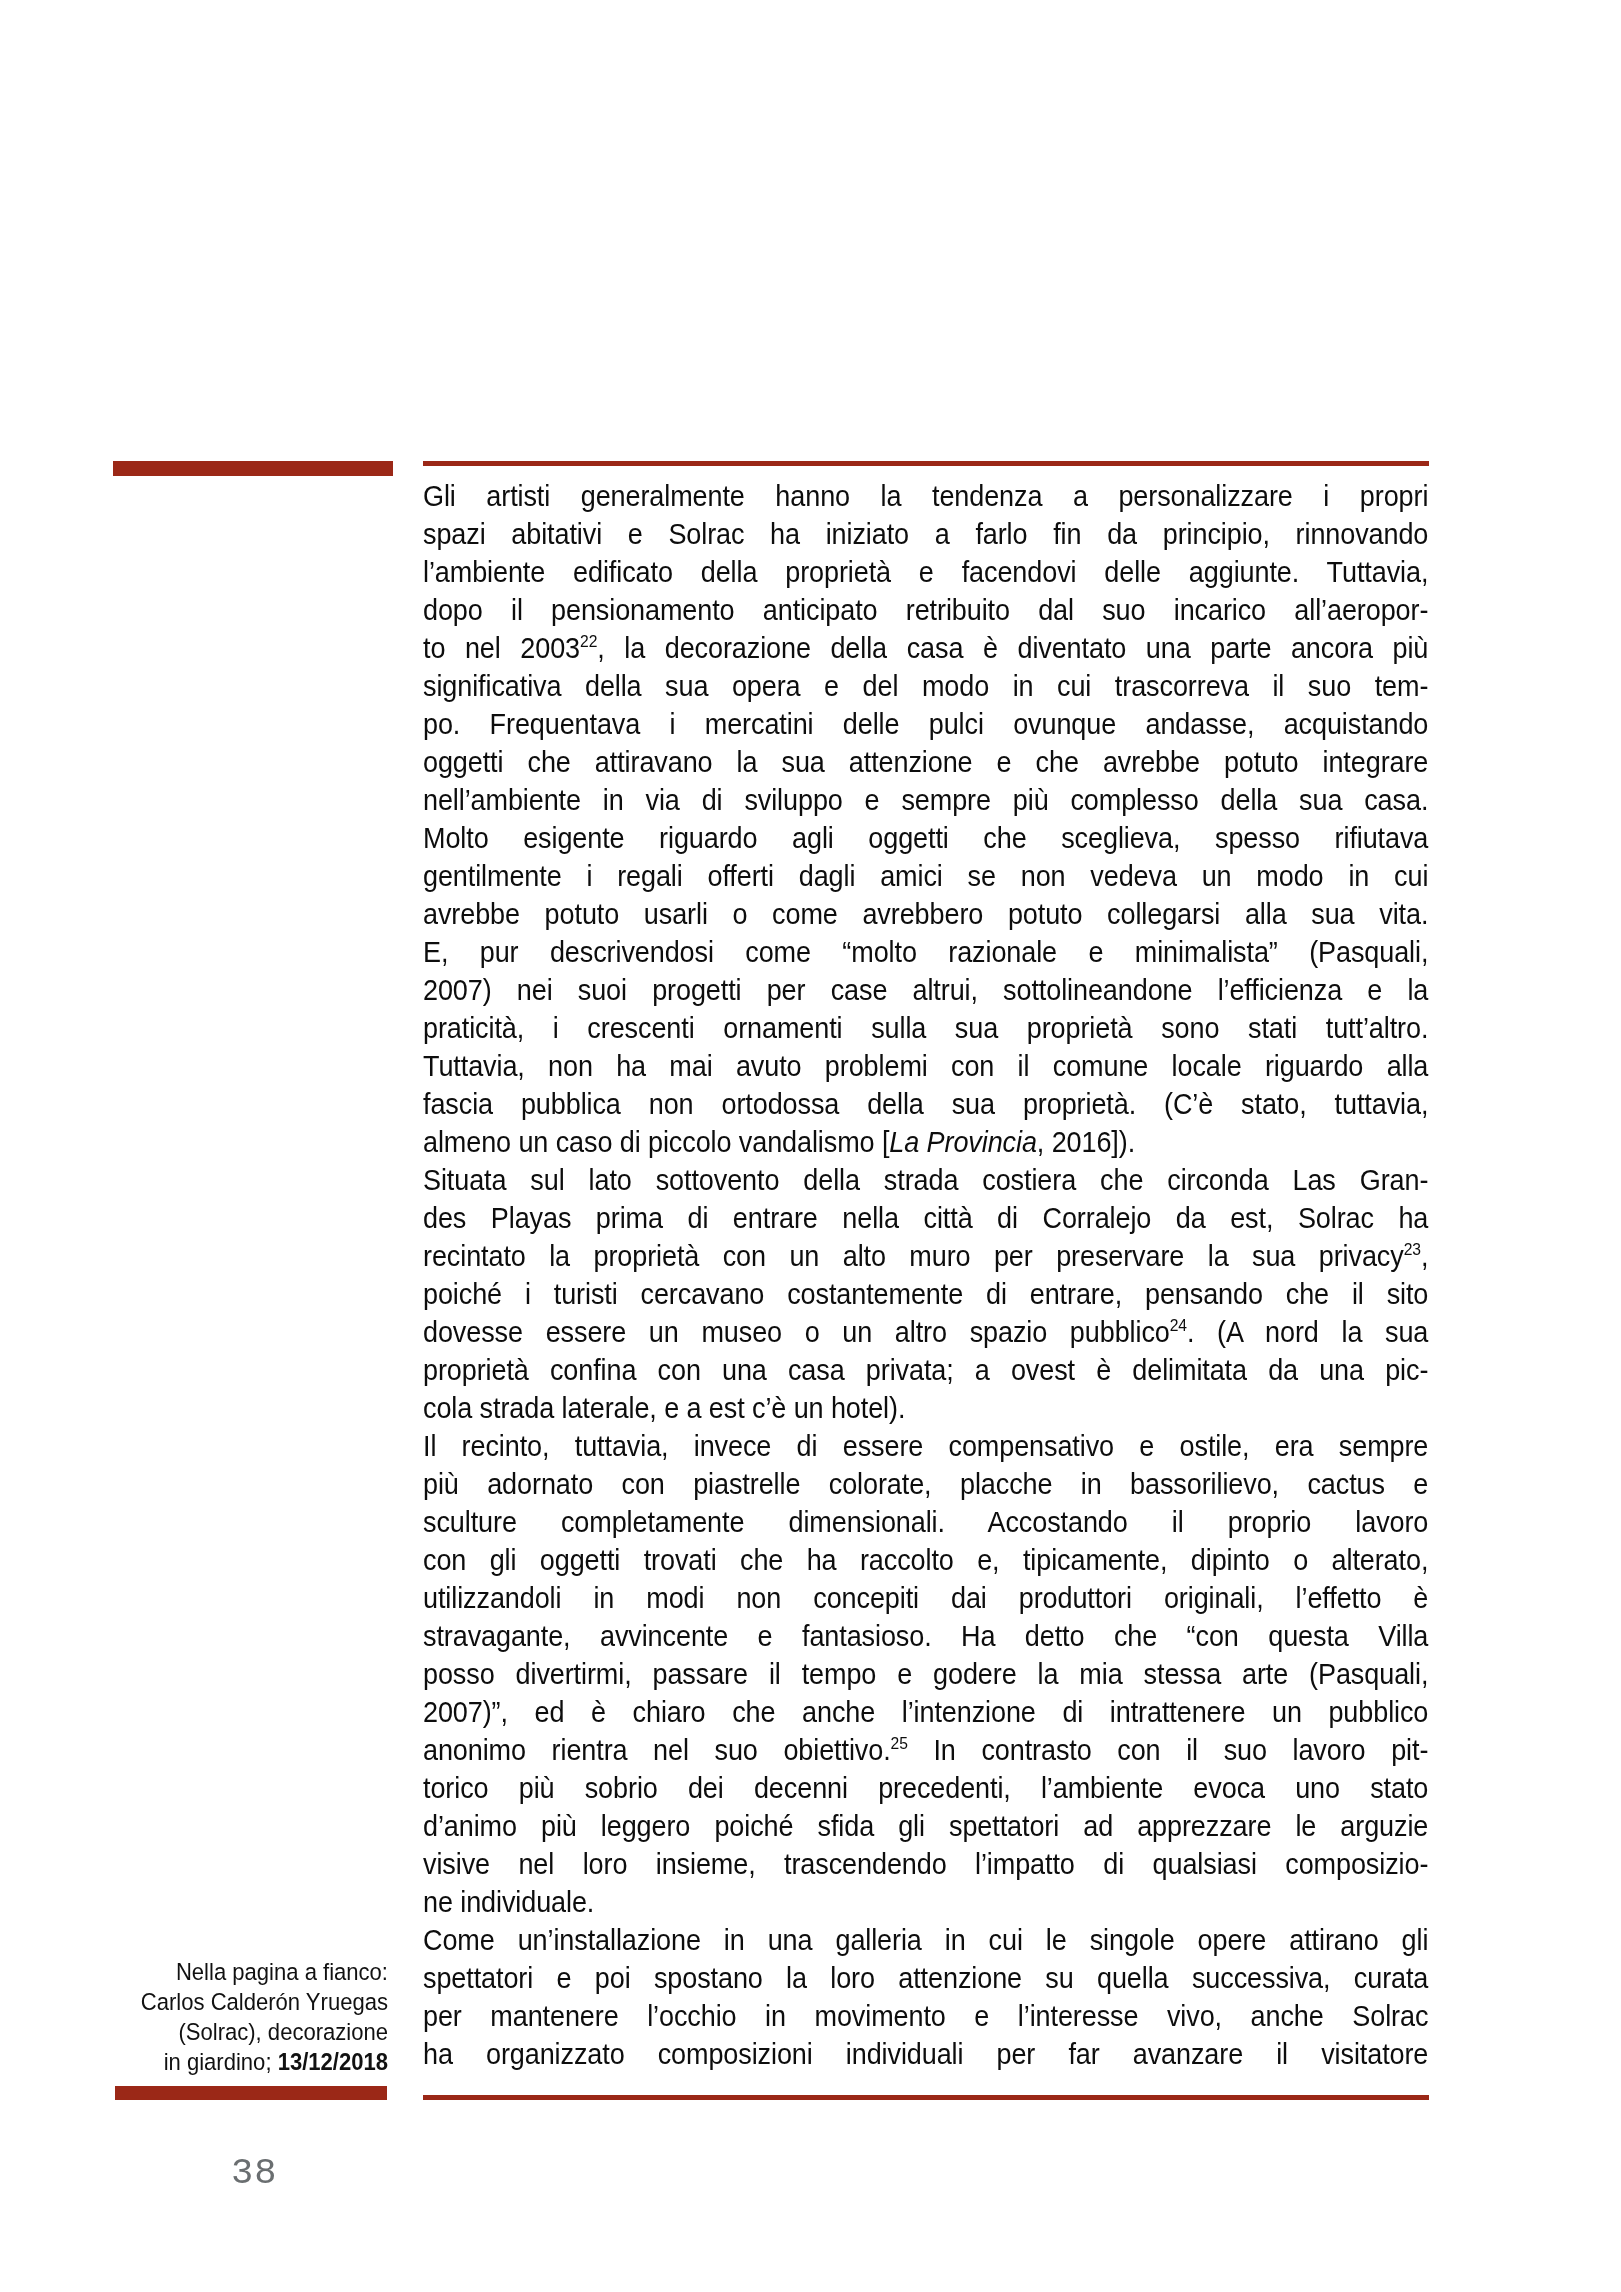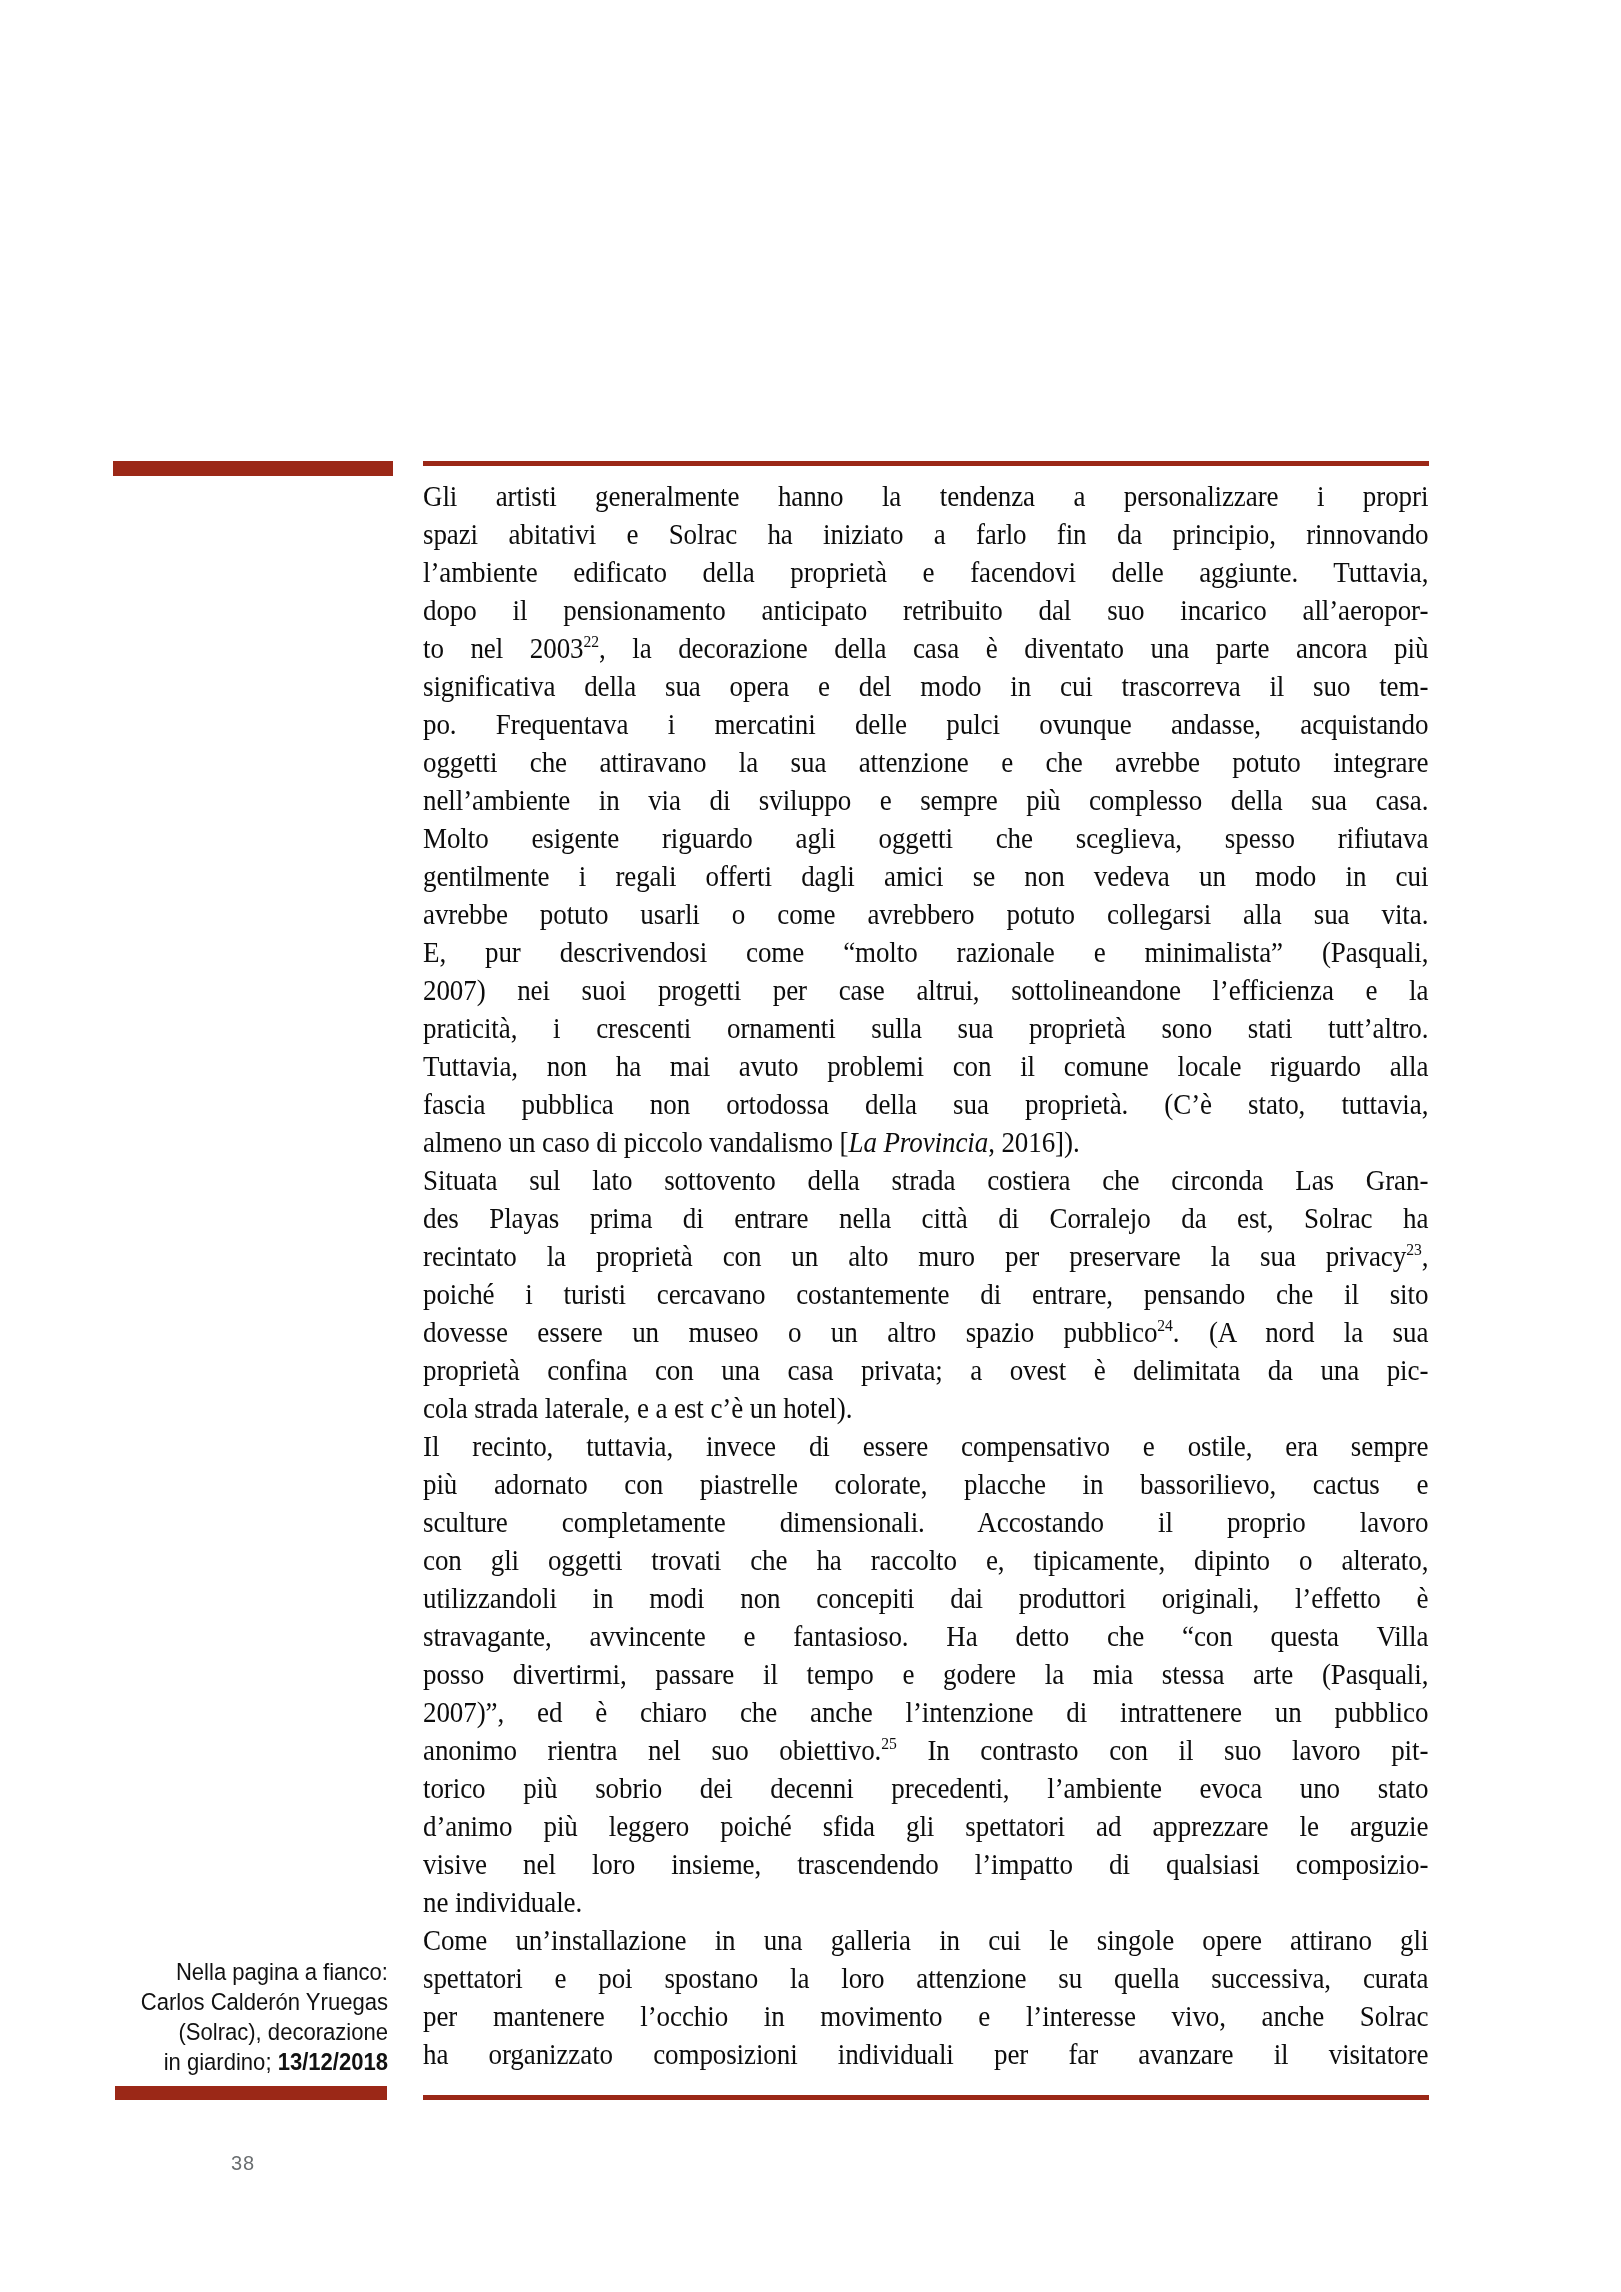--- a/index.html
+++ b/index.html
@@ -37,21 +37,20 @@
     position: absolute;
     left: 115px; top: 2086px;
     width: 272px; height: 13.7px;
   }
 
   
   .body-column {
     position: absolute;
     left: 423px; top: 477px;
     width: 1006px;
-    font-family: Liberation Serif, serif;
   }
   .body-scale {
     width: 1117px;                 
     transform: scaleX(0.9);
     transform-origin: 0 0;
   }
   .body-line {
     font-size: 30px;
     line-height: 38px;
     text-align: justify;
@@ -82,23 +81,24 @@
     font-size: 24.5px;
     line-height: 30px;
     color: #111111;
   }
   .caption-line strong { font-weight: bold; }
 
   
   .page-number {
     position: absolute;
     left: 231px; top: 2152px;
-    font-size: 20px;
+    font-size: 37px;
     color: #6a6e70;
     letter-spacing: 1px;
+    font-family: Liberation Mono, monospace;
   }
 </style>
 </head>
 <body>
 
 <div class="accent top-marker-bar"></div>
 
 <div class="accent top-rule"></div>
 
 <div class="body-column">

